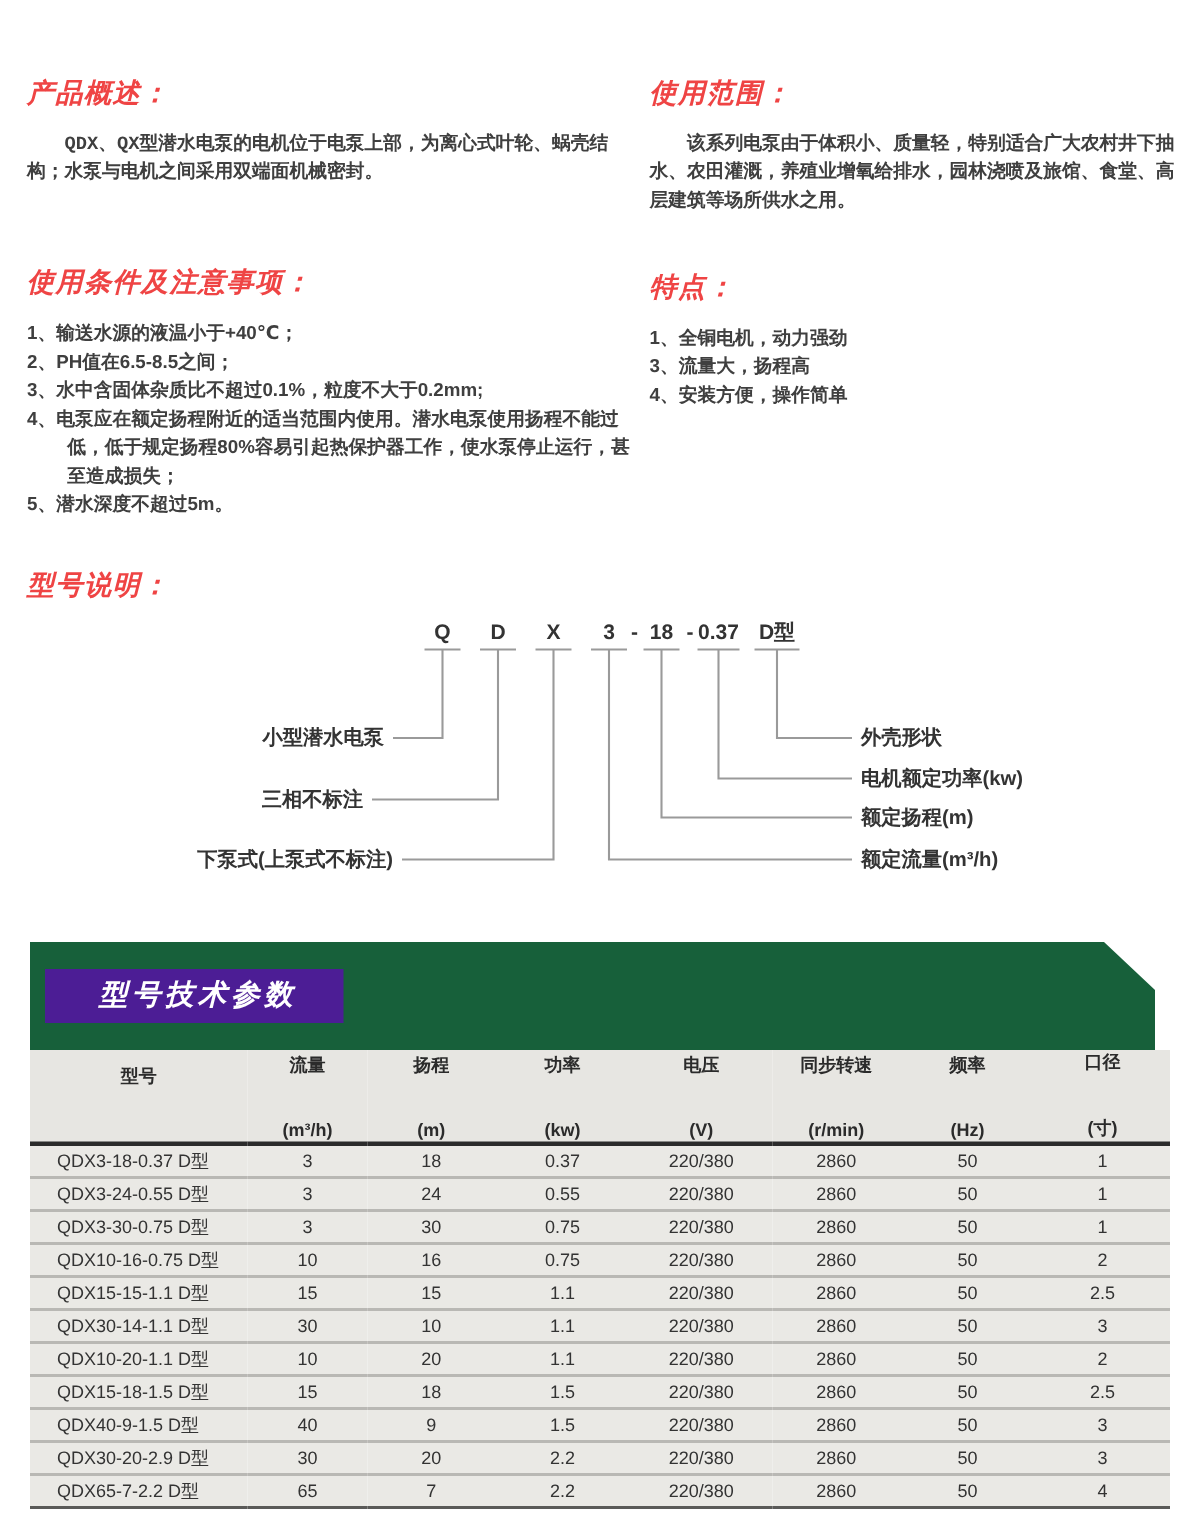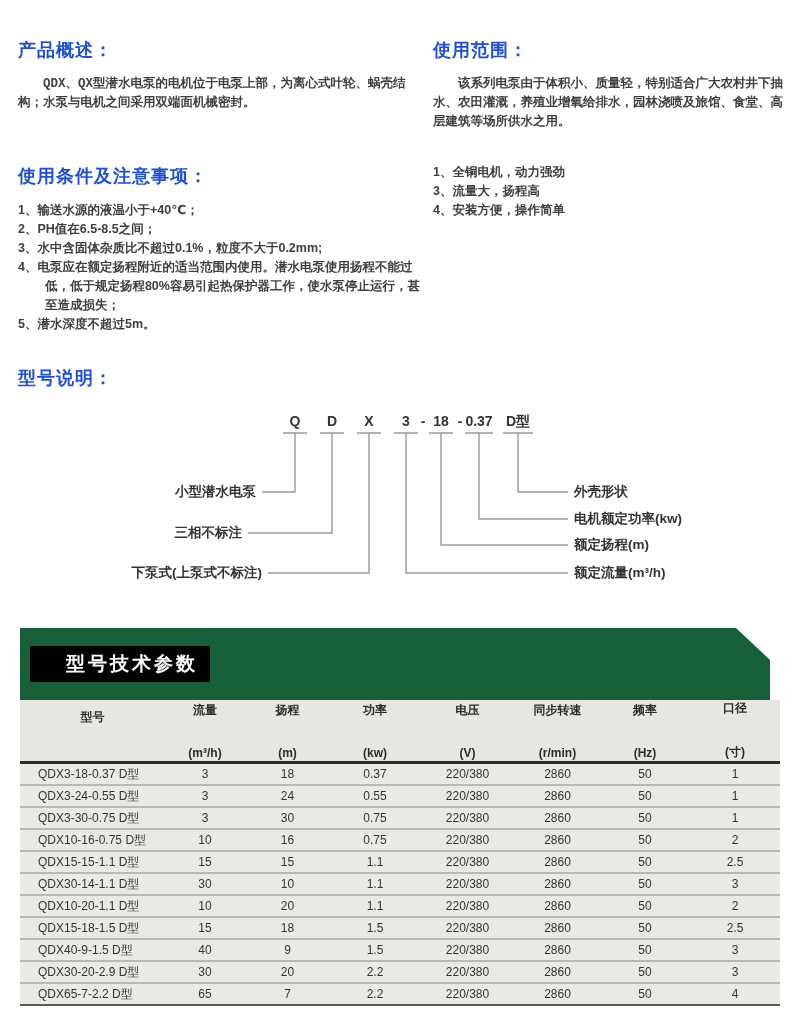--- a/index.html
+++ b/index.html
@@ -2,21 +2,21 @@
 <html><head>
 <meta charset="utf-8">
 <style>
   html,body{margin:0;padding:0;background:#fff;}
   .page{
     position:relative;width:800px;height:1012px;background:#ffffff;overflow:hidden;
     font-family:"Liberation Sans","DejaVu Sans",sans-serif;
   }
   .sec{position:absolute;}
   .sec h2{
-    margin:4px 0 13px 0;font-size:18px;font-weight:bold;color:#1d4ed8;letter-spacing:1px;
+    margin:16px 0 13px 0;font-size:18px;font-weight:bold;color:#ef4444;letter-spacing:1px;font-style:italic;
   }
   .body-text{
     margin:0;font-size:12.5px;font-weight:bold;color:#3f3f3f;line-height:19px;text-indent:2em;font-family:Liberation Mono, monospace;
   }
   .list div{
     font-size:12.5px;font-weight:bold;color:#3f3f3f;line-height:19px;
     padding-left:2.15em;text-indent:-2.15em;
   }
   
   .diagram{position:absolute;left:0;top:398px;}
@@ -24,21 +24,21 @@
   .code-t{font-size:14px;font-weight:bold;}
   .lbl{font-size:13.5px;font-weight:bold;}
   .ln{stroke:#9a9a9a;stroke-width:1.4;fill:none;}
   
   .table-area{position:absolute;left:20px;top:628px;width:760px;}
   .banner{
     position:relative;height:72px;width:750px;background:#17603a;
     clip-path:polygon(0 0,716px 0,750px 32px,750px 72px,0 72px);
   }
   .banner-box{
-    position:absolute;left:10px;top:18px;width:180px;height:36px;background:#000000;
+    position:absolute;left:10px;top:18px;width:199px;height:36px;background:#4c1d95;font-style:italic;
   }
   .banner-box span{
     display:block;color:#ffffff;font-size:19px;font-weight:bold;line-height:36px;
     padding-left:36px;letter-spacing:3px;
   }
   table.params{width:760px;border-collapse:collapse;table-layout:fixed;margin-top:0;}
   table.params thead th{
     background:#e7e6e2;height:34px;font-size:12px;font-weight:bold;color:#2b2b2b;
     border-bottom:3px solid #2b2b2b;vertical-align:middle;text-align:center;padding:0;
   }
@@ -70,20 +70,21 @@
     <div class="list">
       <div>1、输送水源的液温小于+40℃；</div>
       <div>2、PH值在6.5-8.5之间；</div>
       <div>3、水中含固体杂质比不超过0.1%，粒度不大于0.2mm;</div>
       <div>4、电泵应在额定扬程附近的适当范围内使用。潜水电泵使用扬程不能过低，低于规定扬程80%容易引起热保护器工作，使水泵停止运行，甚至造成损失；</div>
       <div>5、潜水深度不超过5m。</div>
     </div>
   </section>
 
   <section class="sec" style="left:433px;top:163px;width:330px;">
+    <h2>特点：</h2>
     <div class="list">
       <div>1、全铜电机，动力强劲</div>
       <div>3、流量大，扬程高</div>
       <div>4、安装方便，操作简单</div>
     </div>
   </section>
 
   <section class="sec" style="left:18px;top:362px;">
     <h2>型号说明：</h2>
   </section>

